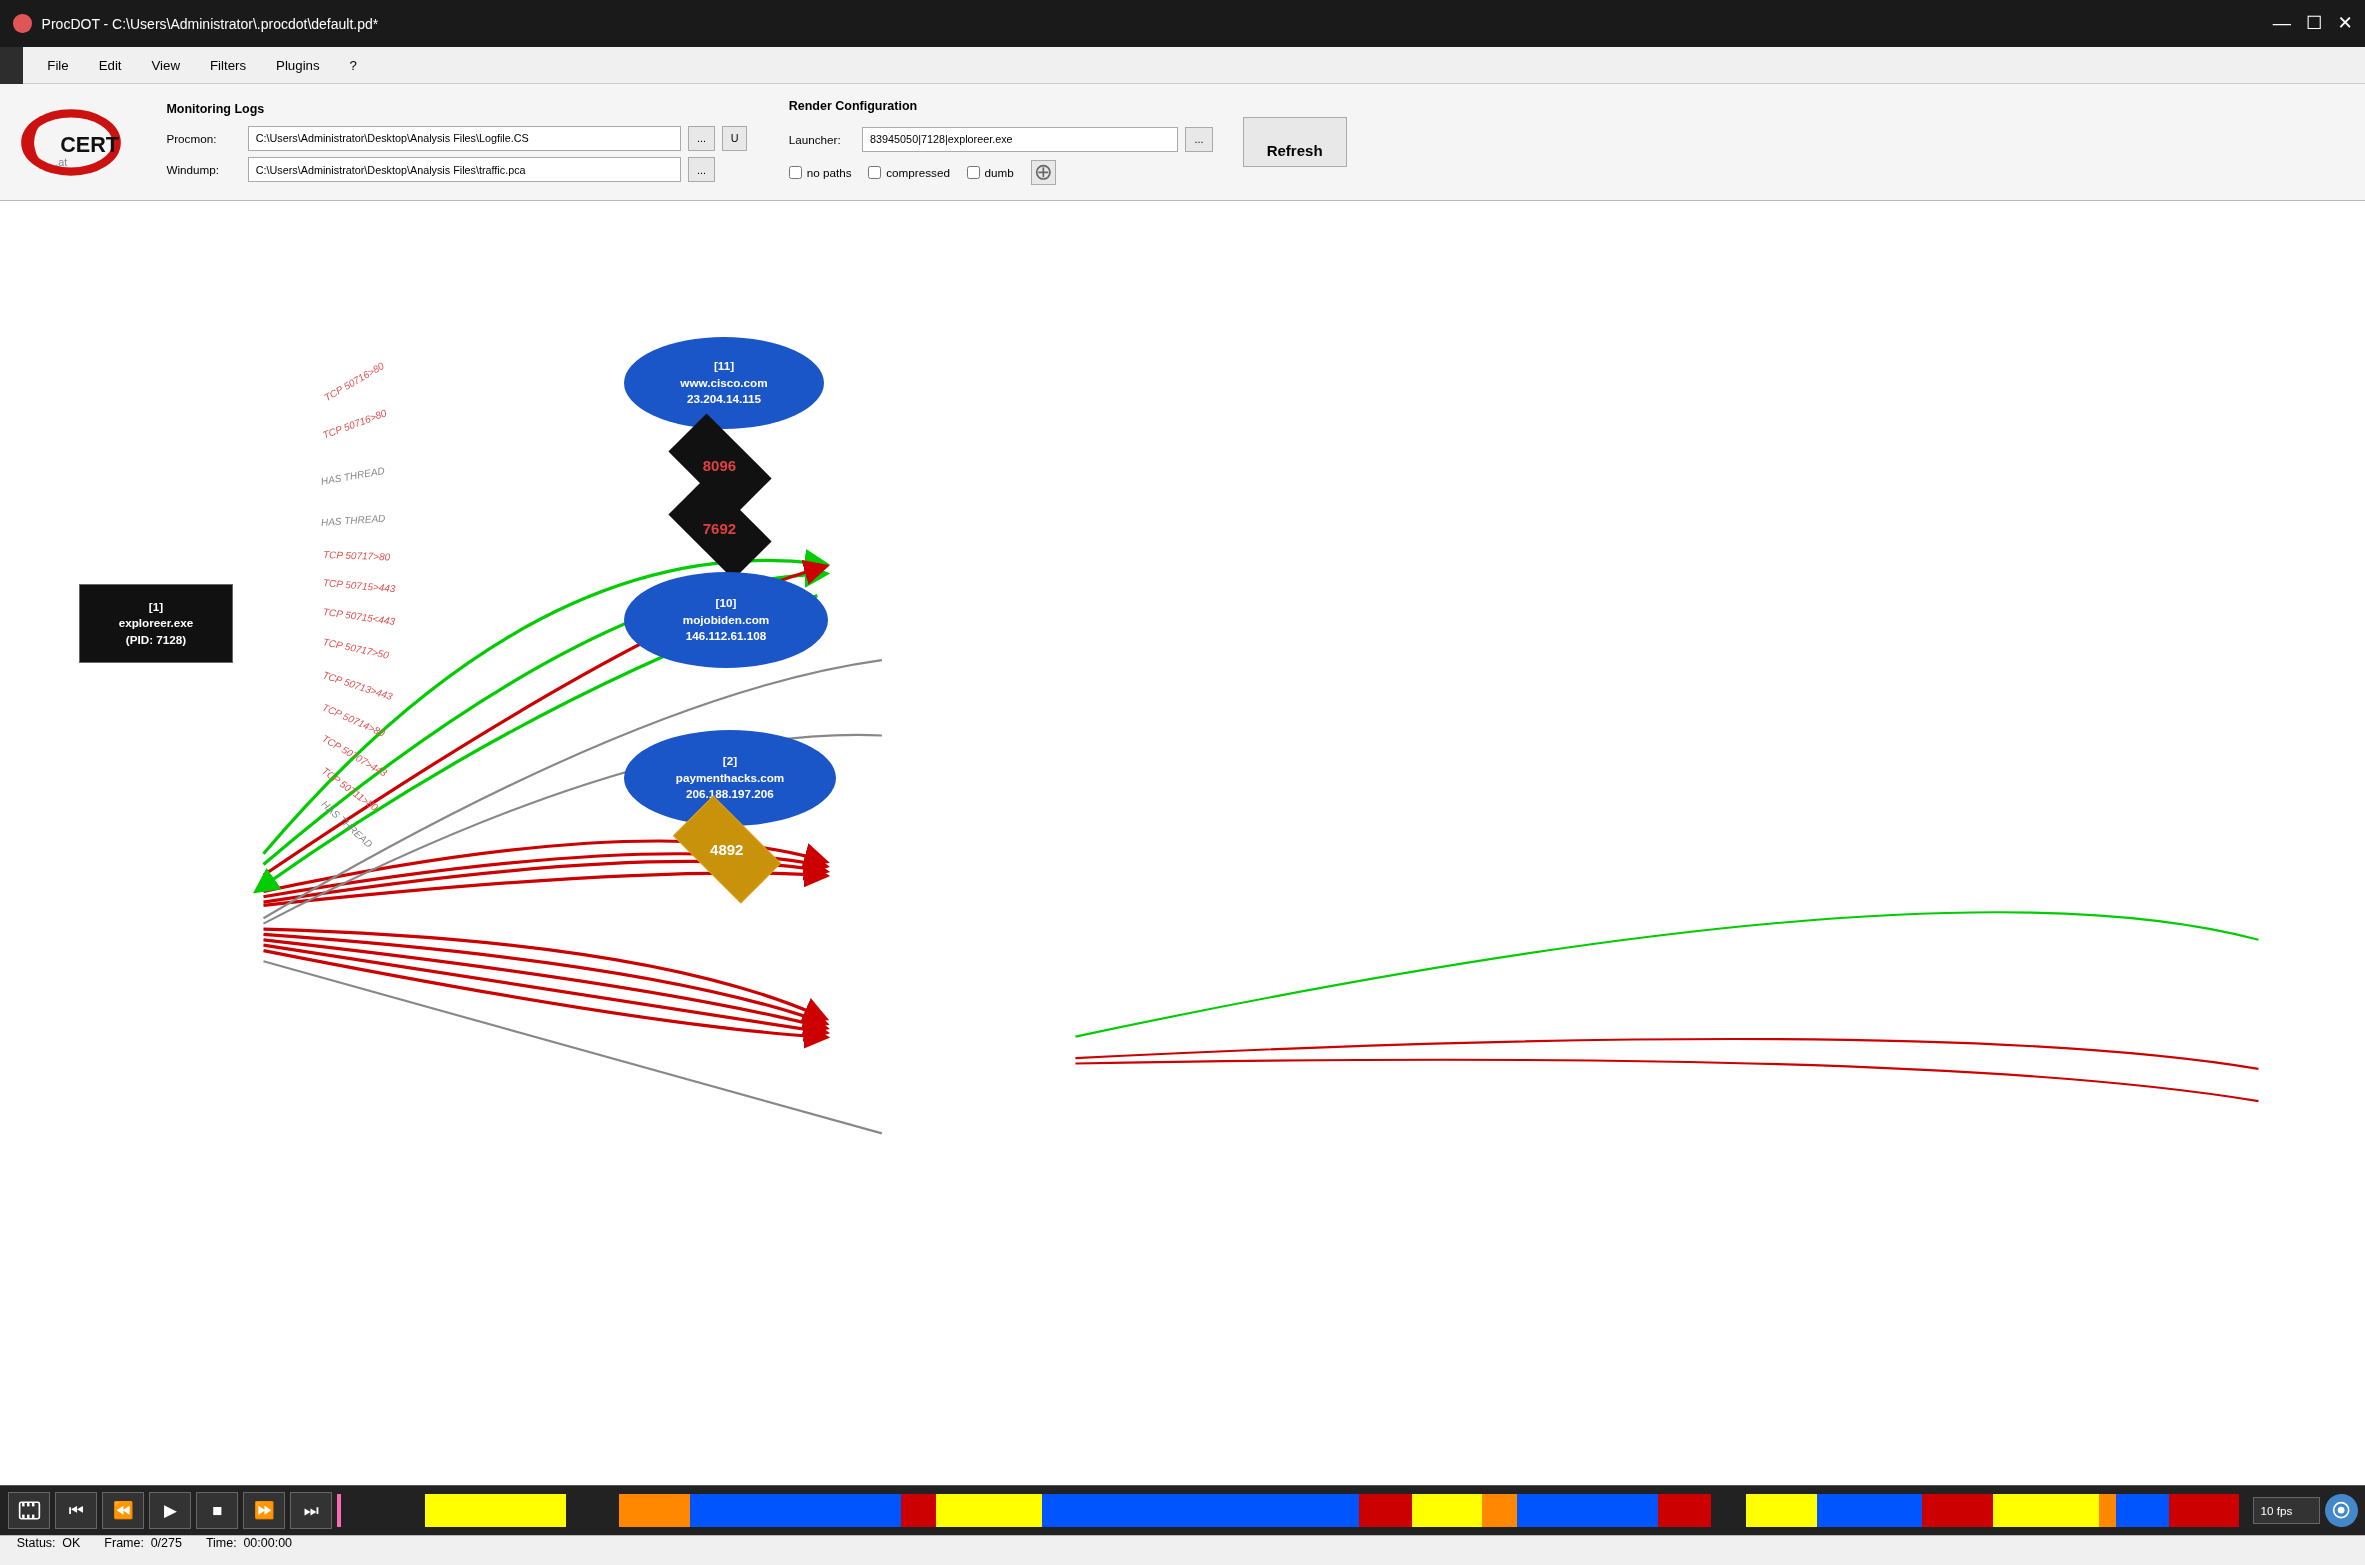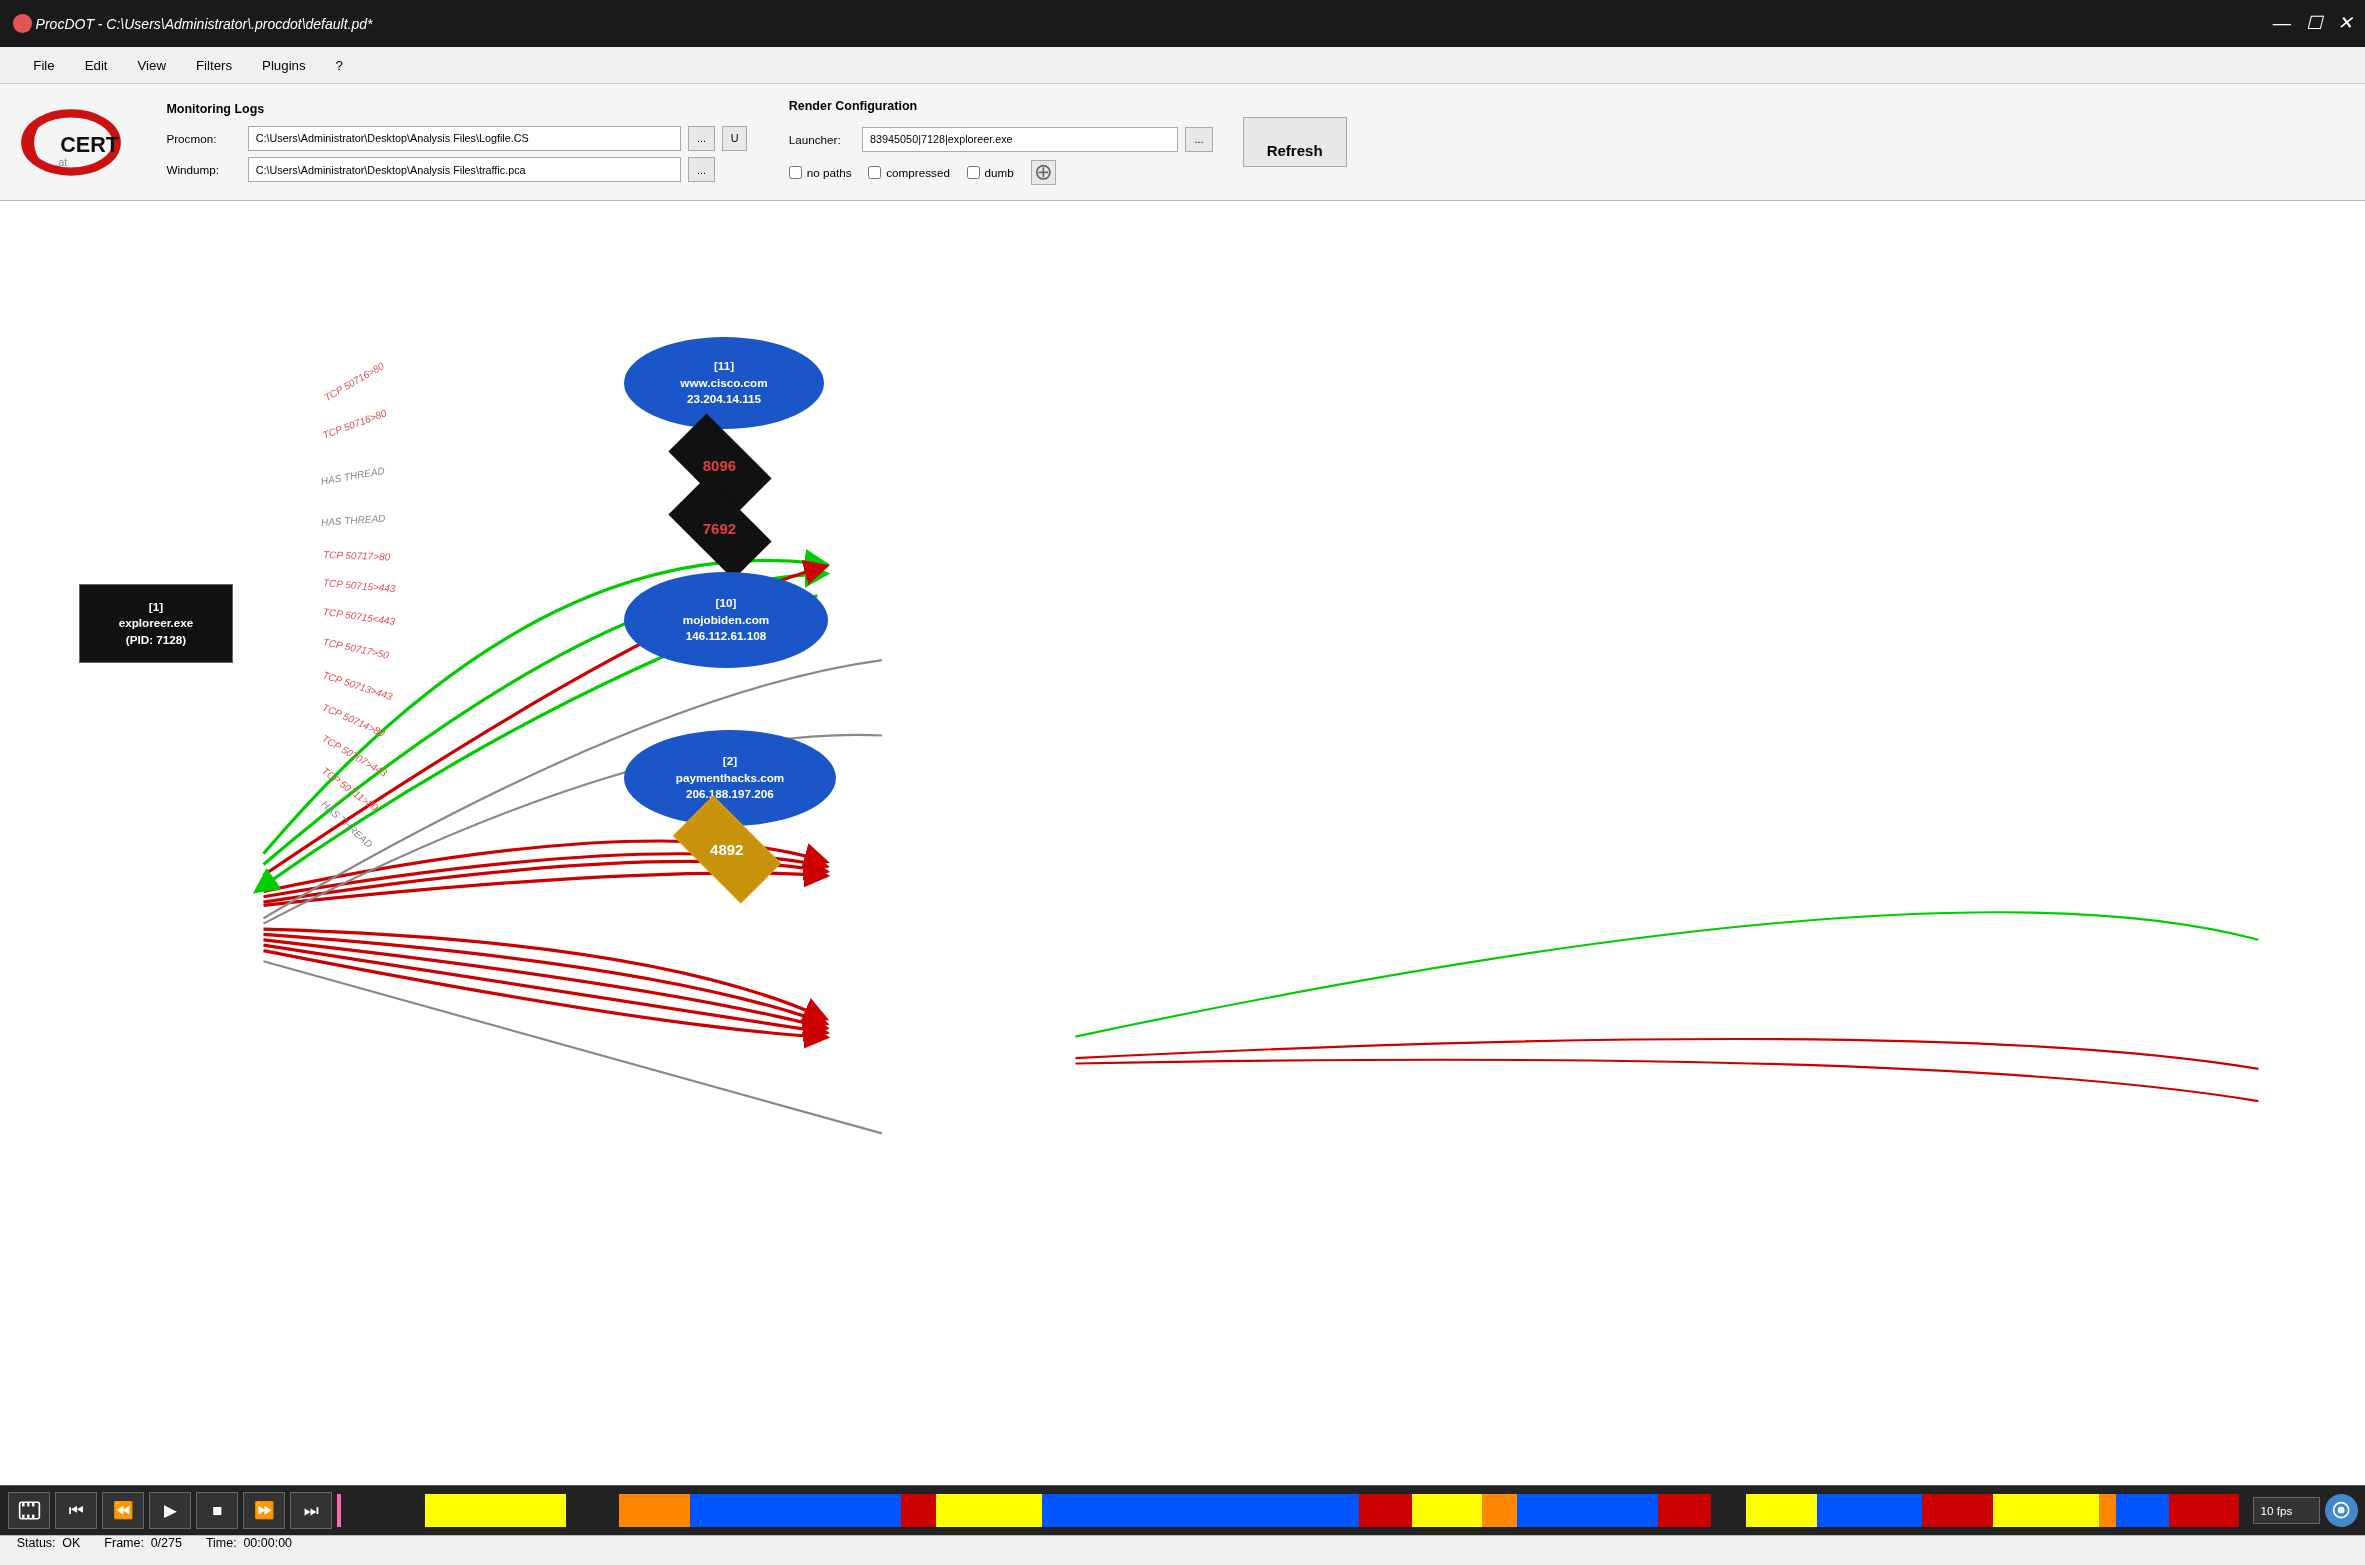--- a/index.html
+++ b/index.html
@@ -5,36 +5,36 @@
     * { box-sizing: border-box; margin: 0; padding: 0; }
     body { background: #2d2d2d; font-family: 'Segoe UI', Arial, sans-serif; font-size: 10px; color: #000; overflow: hidden; width: 2366px; height: 1565px; }
 
     .title-bar {
       background: #1a1a1a;
       color: #fff;
       display: flex;
       align-items: center;
       height: 47px;
       padding: 0 13.3px;
-      gap: 4px;
+      gap: 10px;
       font-size: 15px;
-      font-style: italic;
     }
     .title-bar-close { width: 18.3px; height: 18.3px; border-radius: 50%; background: #e05555; display: inline-block; }
     .title-bar-buttons { display: flex; gap: 15px; margin-left: auto; align-items: center; }
     .title-bar-btn { color: #fff; font-size: 18.3px; cursor: pointer; line-height: 1; }
 
     .menu-bar {
       background: #f0f0f0;
       display: flex;
       align-items: center;
       height: 37px;
-      padding: 0 20px;
+      padding: 0 11px;
       gap: 3.3px;
       border-bottom: 0.8px solid #ccc;
+      margin-left: 23px;
     }
     .menu-item {
       padding: 5px 13.3px;
       font-size: 13.3px;
       cursor: pointer;
     }
 
     .toolbar {
       background: #f5f5f5;
       border-bottom: 0.8px solid #bbb;

